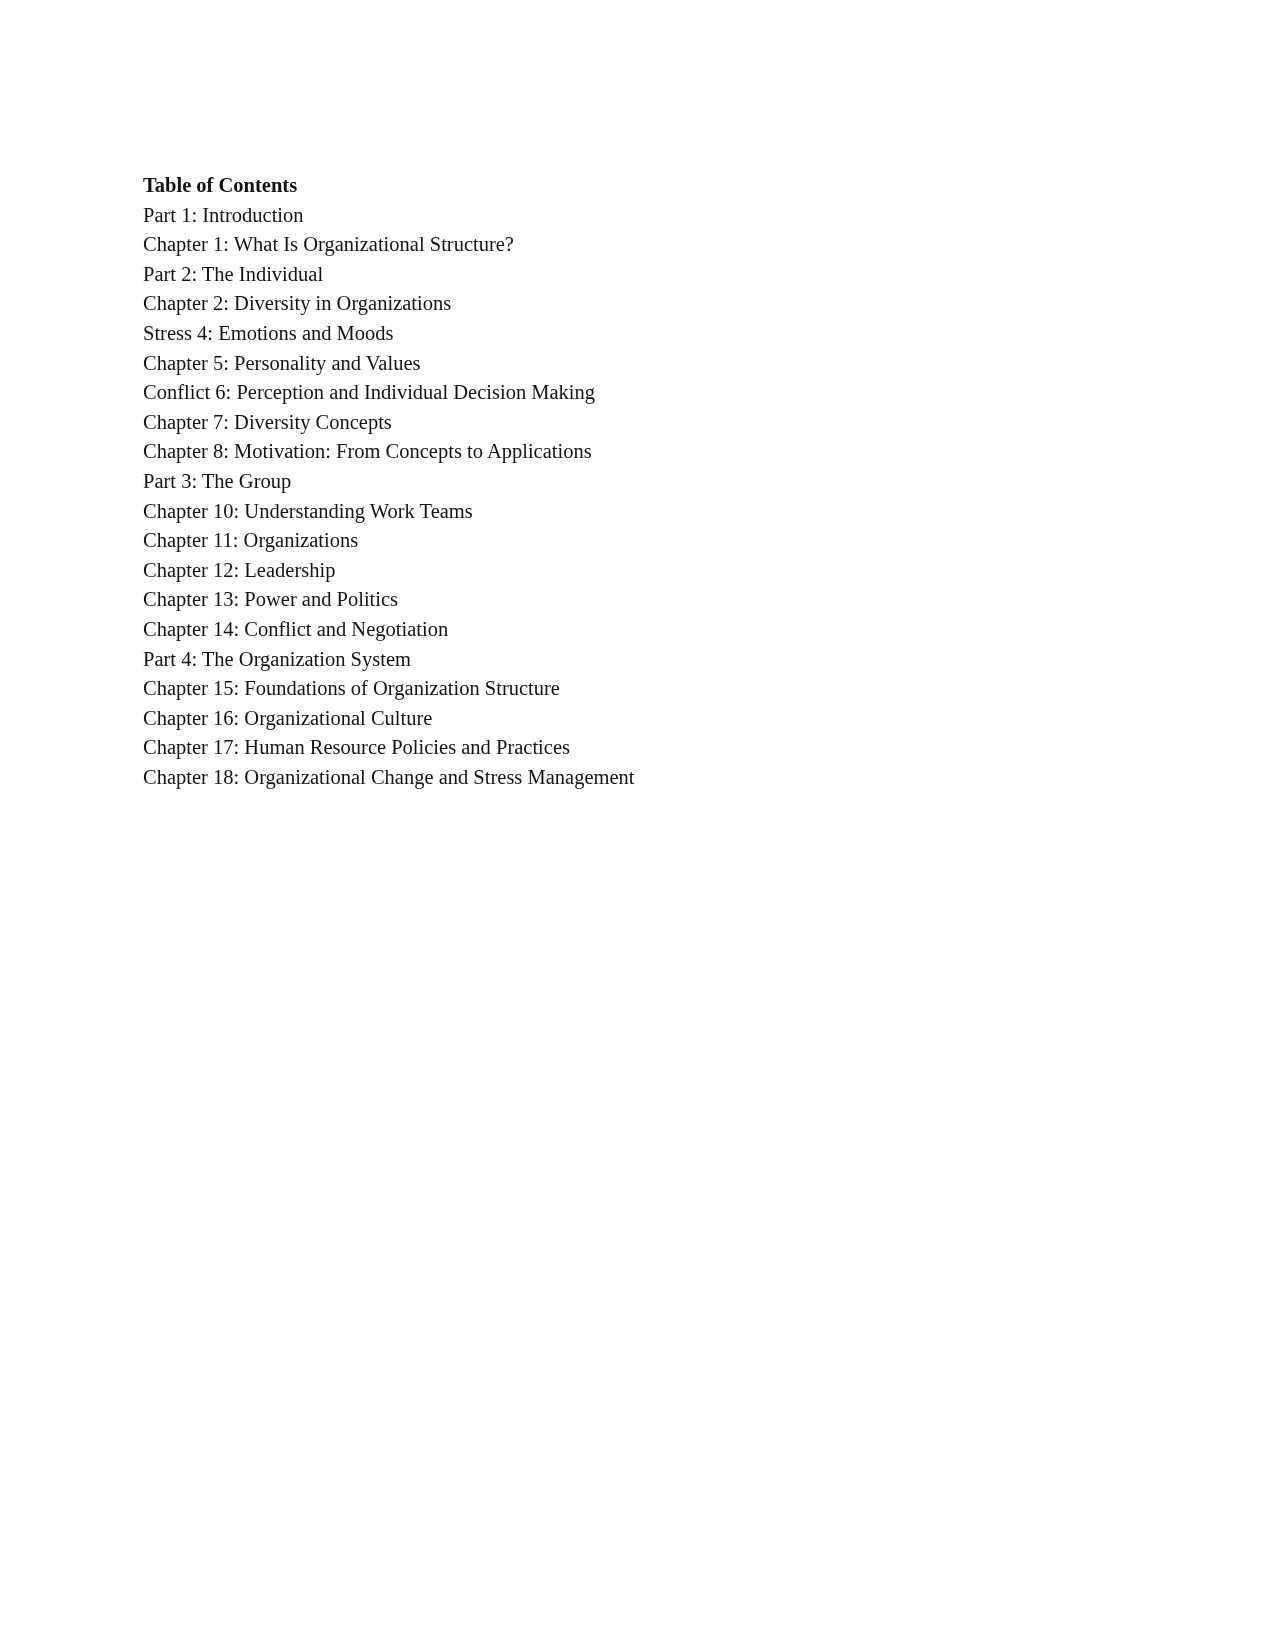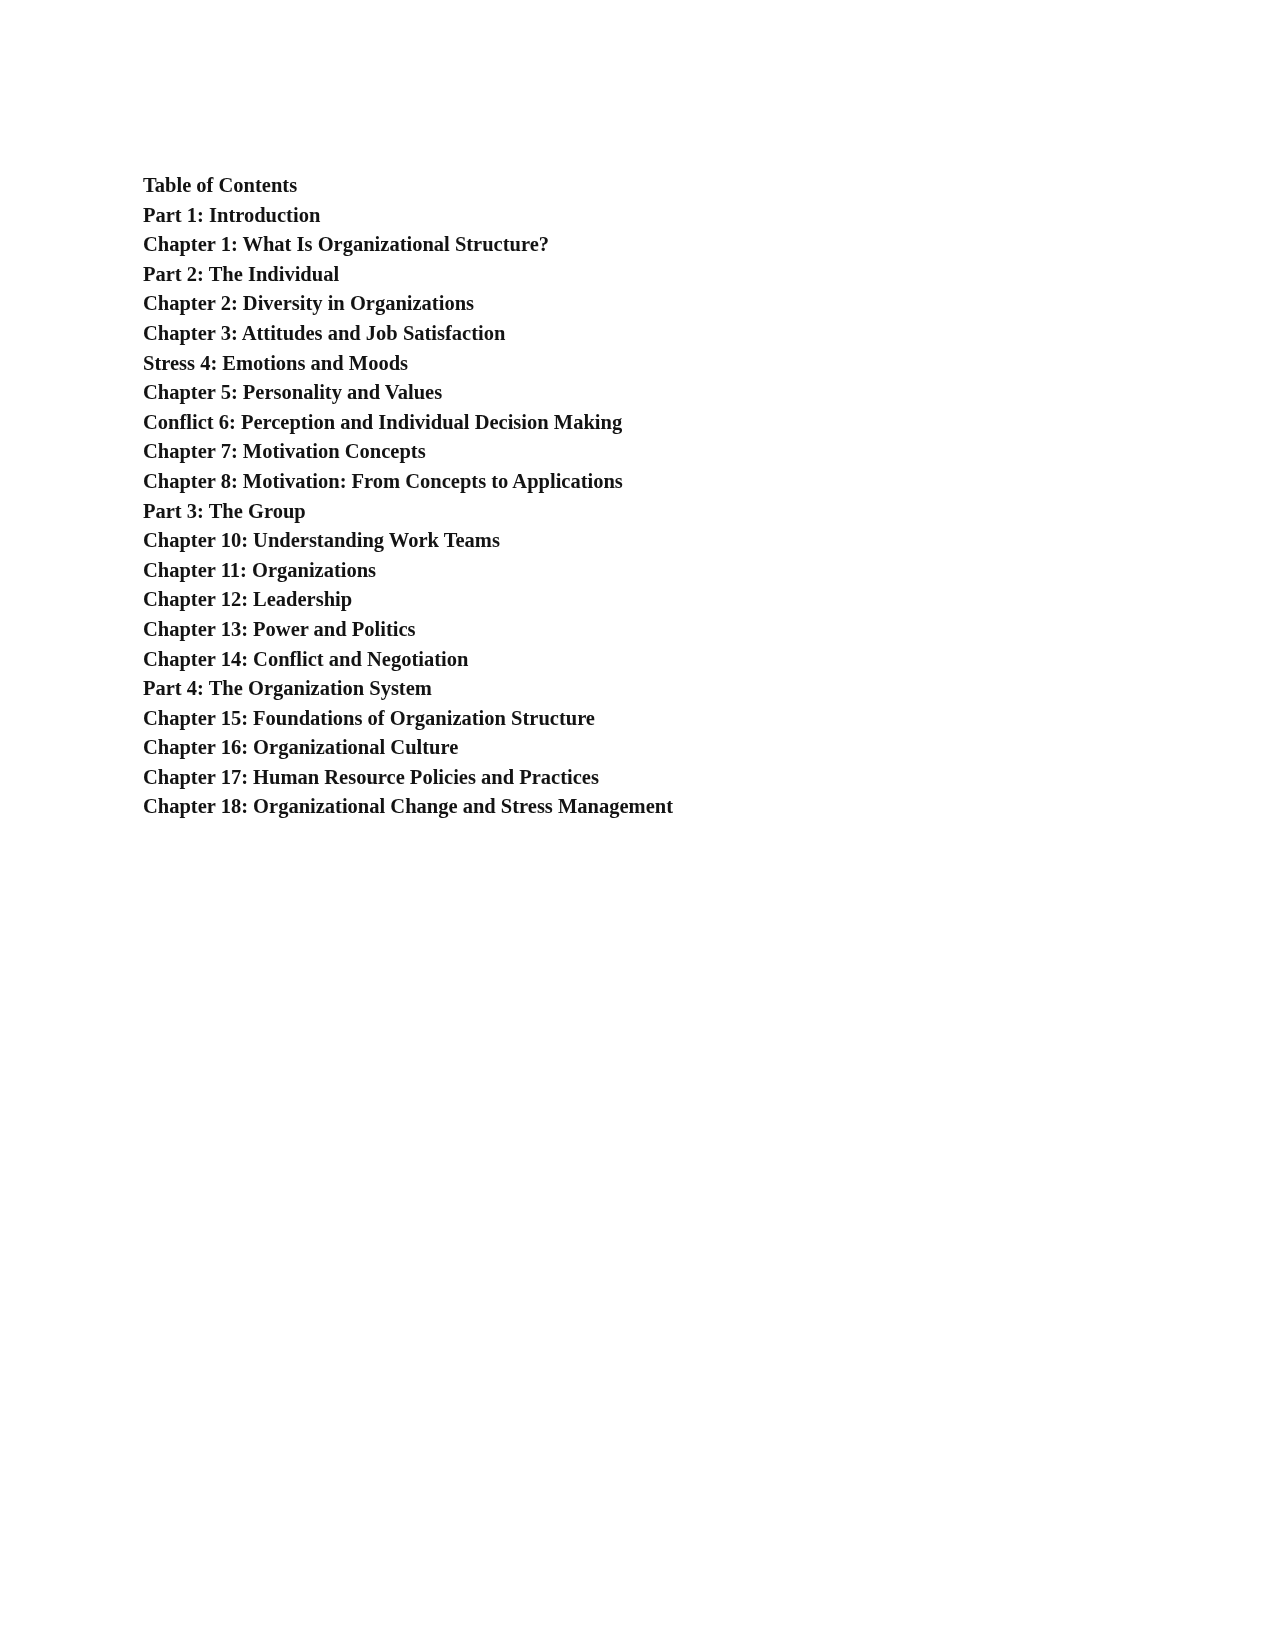--- a/index.html
+++ b/index.html
@@ -25,42 +25,41 @@
     right: 120px;
   }
   .doc-title {
     font-size: 20.5px;
     font-weight: bold;
     line-height: 29.6px;
     color: #131313;
   }
   .toc-entry {
     font-size: 20.5px;
-    font-weight: bold;
+    font-weight: normal;
     line-height: 29.6px;
     white-space: nowrap;
     color: #131313;
   }
 </style>
 </head>
 <body>
 
 <div class="page">
   <div class="content">
     <div class="doc-title">Table of Contents</div>
     <div id="toc-list">
         <div class="toc-entry">Part 1: Introduction</div>
         <div class="toc-entry">Chapter 1: What Is Organizational Structure?</div>
         <div class="toc-entry">Part 2: The Individual</div>
         <div class="toc-entry">Chapter 2: Diversity in Organizations</div>
-        <div class="toc-entry">Chapter 3: Attitudes and Job Satisfaction</div>
         <div class="toc-entry">Stress 4: Emotions and Moods</div>
         <div class="toc-entry">Chapter 5: Personality and Values</div>
         <div class="toc-entry">Conflict 6: Perception and Individual Decision Making</div>
-        <div class="toc-entry">Chapter 7: Motivation Concepts</div>
+        <div class="toc-entry">Chapter 7: Diversity Concepts</div>
         <div class="toc-entry">Chapter 8: Motivation: From Concepts to Applications</div>
         <div class="toc-entry">Part 3: The Group</div>
         <div class="toc-entry">Chapter 10: Understanding Work Teams</div>
         <div class="toc-entry">Chapter 11: Organizations</div>
         <div class="toc-entry">Chapter 12: Leadership</div>
         <div class="toc-entry">Chapter 13: Power and Politics</div>
         <div class="toc-entry">Chapter 14: Conflict and Negotiation</div>
         <div class="toc-entry">Part 4: The Organization System</div>
         <div class="toc-entry">Chapter 15: Foundations of Organization Structure</div>
         <div class="toc-entry">Chapter 16: Organizational Culture</div>

